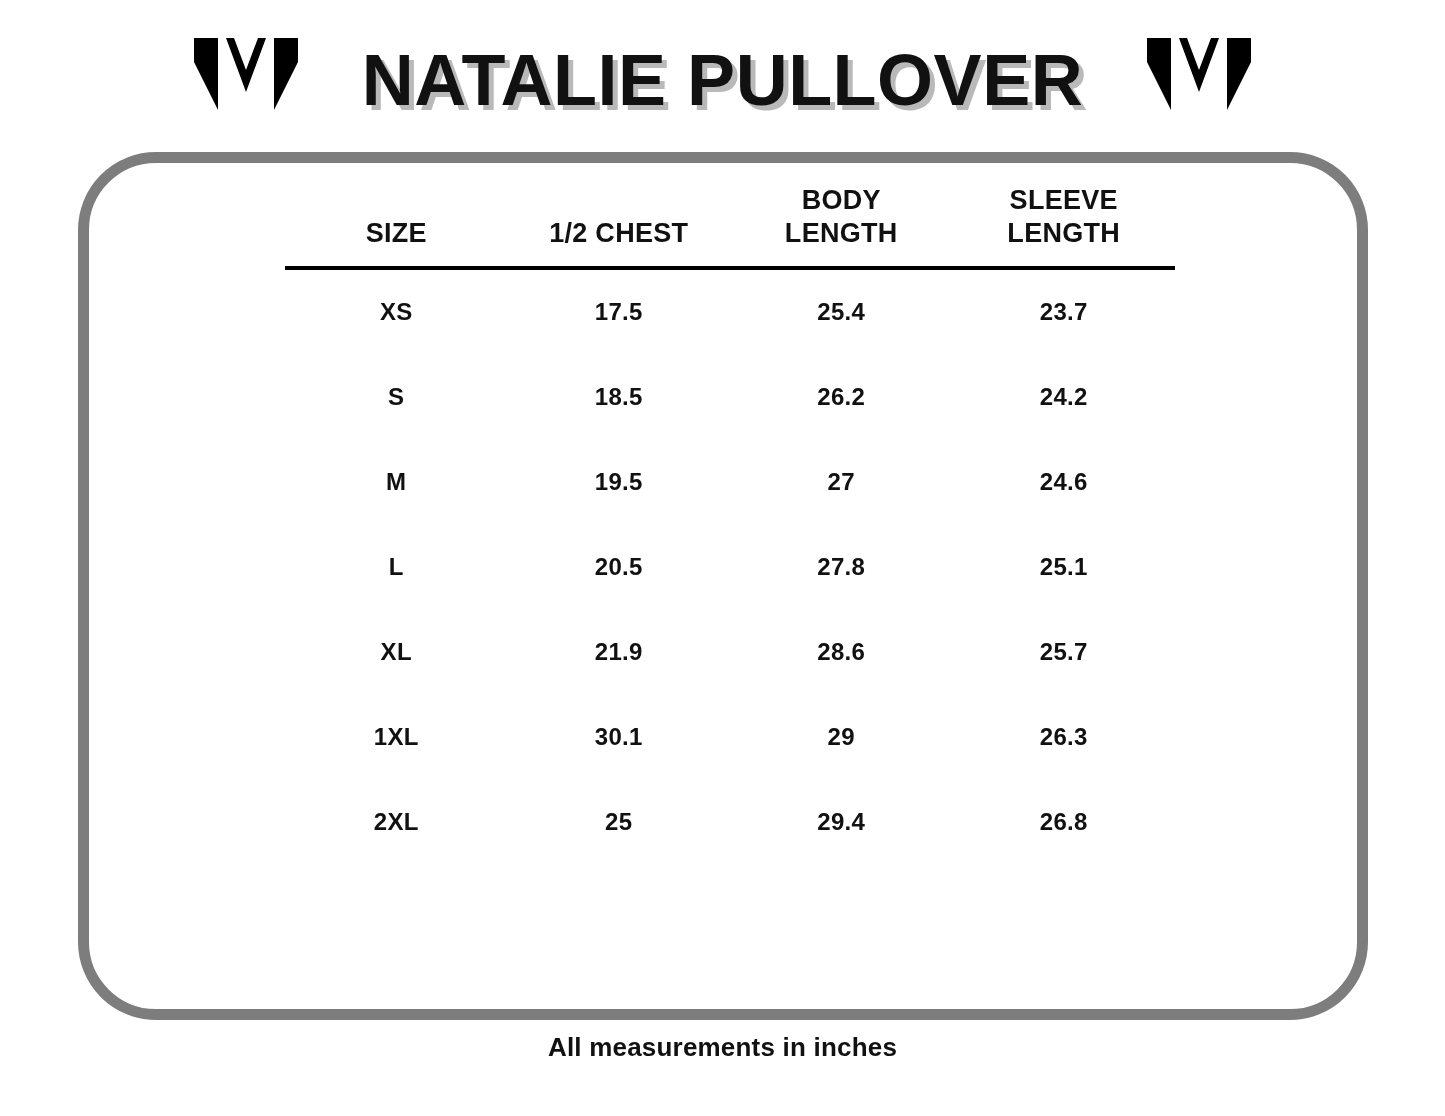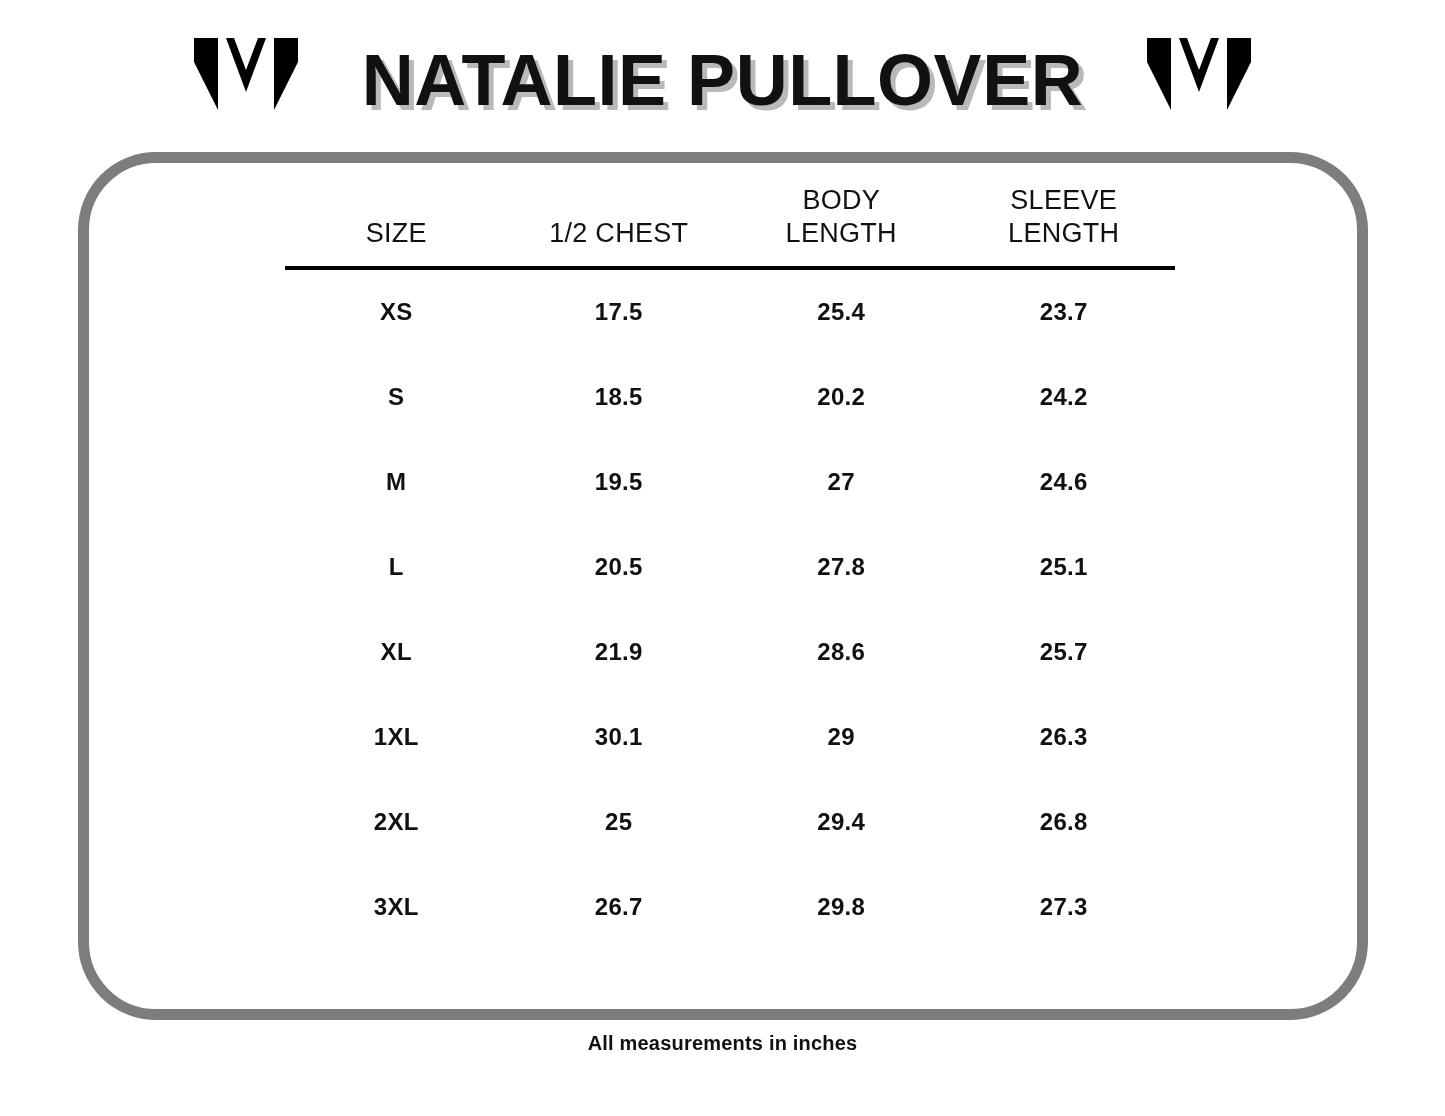--- a/index.html
+++ b/index.html
@@ -74,21 +74,21 @@
   }
 
   table.size-table {
     width: 100%;
     border-collapse: collapse;
     table-layout: fixed;
   }
 
   table.size-table th {
     font-size: 27px;
-    font-weight: normal;
+    font-weight: bold;
     text-align: center;
     padding: 4px 0 16px 0;
     vertical-align: bottom;
     line-height: 1.22;
     letter-spacing: 0.3px;
   }
 
   thead tr {
     border-bottom: 4px solid #000000;
   }
@@ -103,21 +103,21 @@
   }
 
   td.size-cell { font-size: 29px; }
 
   .footnote {
     position: absolute;
     left: 0;
     top: 1032px;
     width: 100%;
     text-align: center;
-    font-size: 20px;
+    font-size: 26px;
     font-weight: bold;
     color: #111111;
     letter-spacing: 0.2px;
   }
 </style>
 </head>
 <body>
 
 <div class="page">
 
@@ -168,21 +168,21 @@
       <tbody>
         <tr>
           <td class="size-cell">XS</td>
           <td>17.5</td>
           <td>25.4</td>
           <td>23.7</td>
         </tr>
         <tr>
           <td class="size-cell">S</td>
           <td>18.5</td>
-          <td>20.2</td>
+          <td>26.2</td>
           <td>24.2</td>
         </tr>
         <tr>
           <td class="size-cell">M</td>
           <td>19.5</td>
           <td>27</td>
           <td>24.6</td>
         </tr>
         <tr>
           <td class="size-cell">L</td>
@@ -201,25 +201,19 @@
           <td>30.1</td>
           <td>29</td>
           <td>26.3</td>
         </tr>
         <tr>
           <td class="size-cell">2XL</td>
           <td>25</td>
           <td>29.4</td>
           <td>26.8</td>
         </tr>
-        <tr>
-          <td class="size-cell">3XL</td>
-          <td>26.7</td>
-          <td>29.8</td>
-          <td>27.3</td>
-        </tr>
       </tbody>
     </table>
   </div>
 
   <div class="footnote">All measurements in inches</div>
 
 </div>
 
 </body></html>

